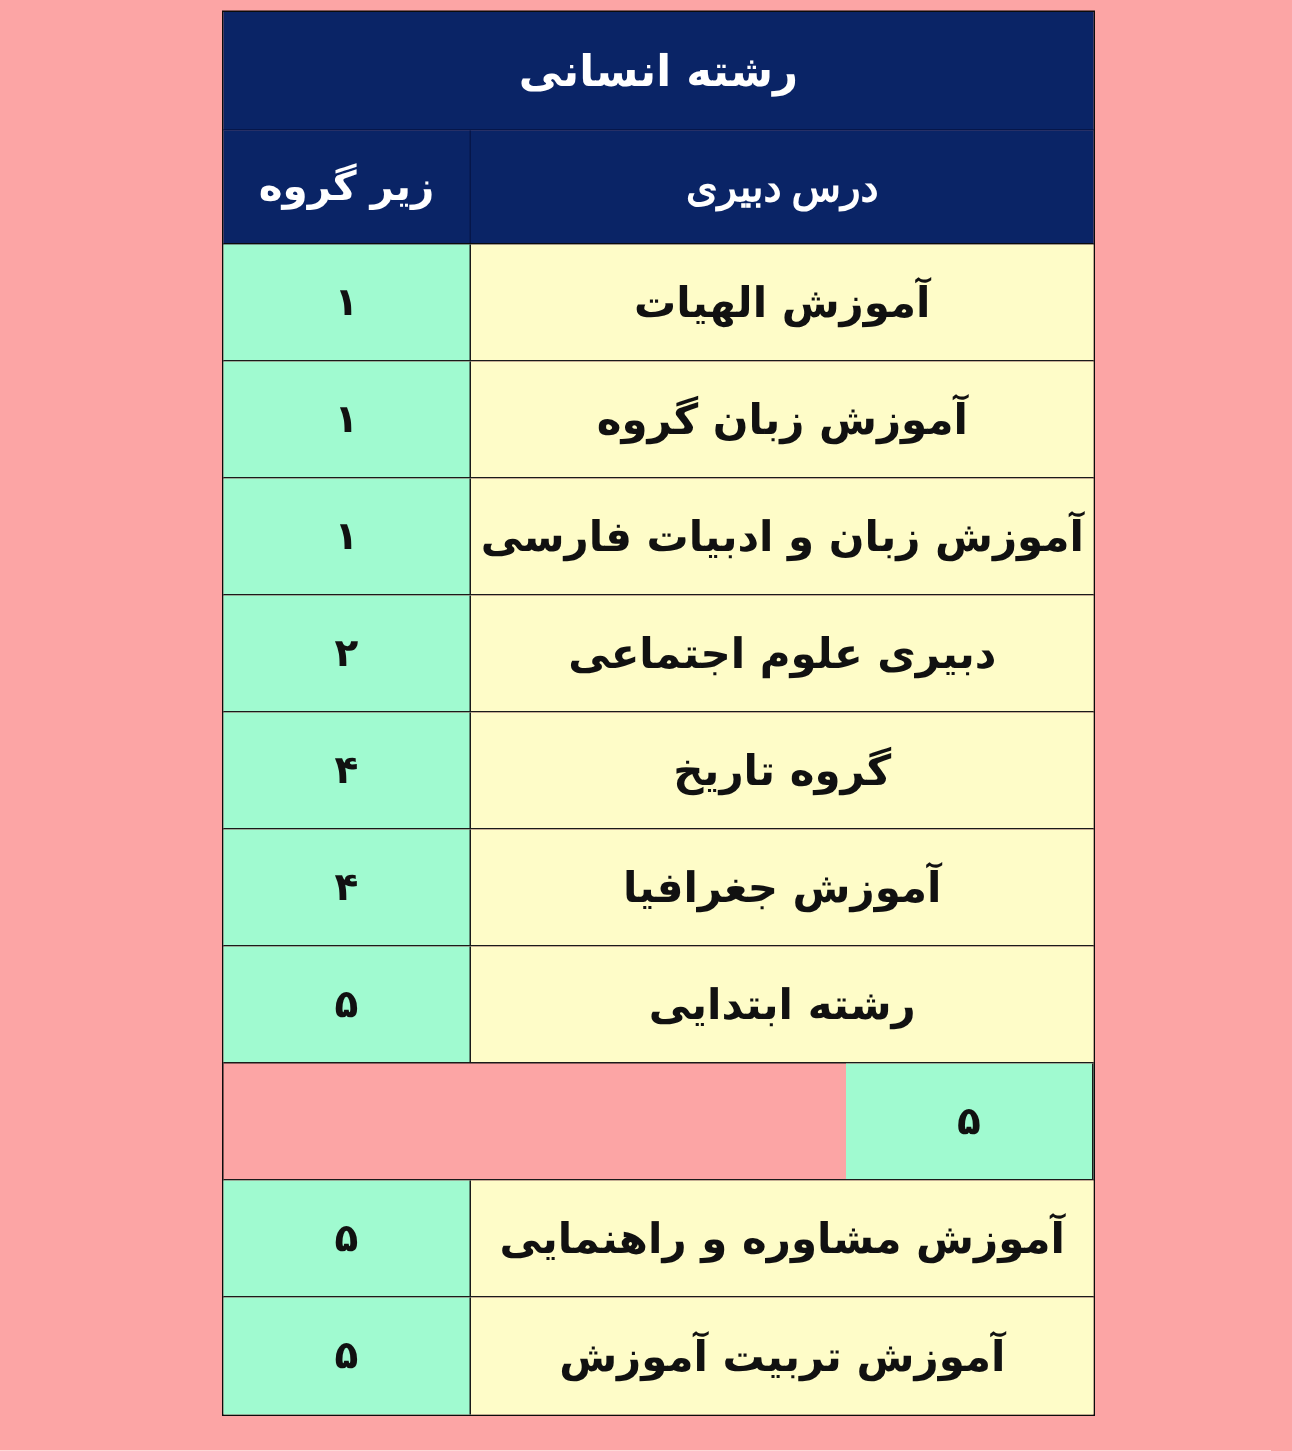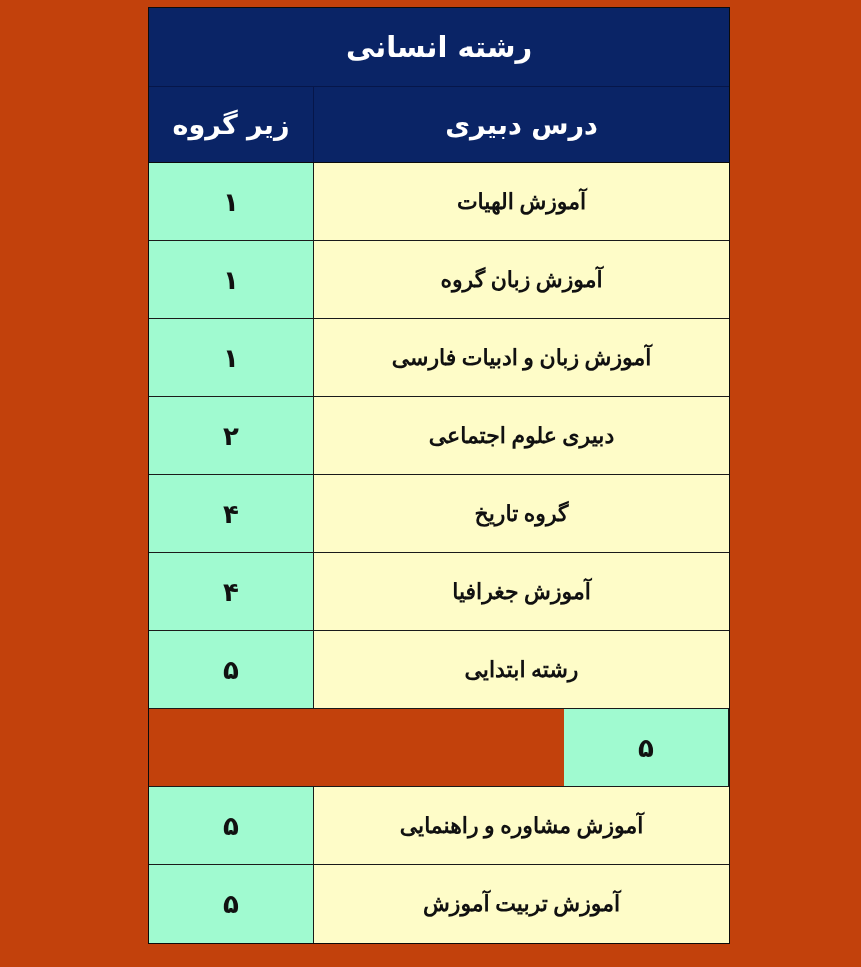--- a/index.html
+++ b/index.html
@@ -7,21 +7,21 @@
       padding: 0;
       background: #ffffff;
       width: 861px;
       height: 967px;
       overflow: hidden;
     }
     .page {
       position: relative;
       width: 861px;
       height: 967px;
-      background: #c2410c;
+      background: #fca5a5;
       text-align: center;
     }
     .table {
       position: absolute;
       left: 148px;
       top: 7px;
       width: 582px;
       border: 1.5px solid #0b0b0b;
       box-sizing: border-box;
       direction: rtl;
@@ -45,20 +45,21 @@
       color: #ffffff;
       font-weight: bold;
       font-size: 27px;
       border-bottom: 1.5px solid #0b0b0b;
     }
     .header-row .col-course {
       flex: 1;
       display: flex;
       align-items: center;
       justify-content: center;
+      font-family: Liberation Serif, serif;
     }
     .header-row .col-group {
       width: 164px;
       display: flex;
       align-items: center;
       justify-content: center;
       border-right: 1.5px solid #06164a;
     }
     .body-row {
       display: flex;
@@ -68,24 +69,23 @@
     }
     .body-row:last-child {
       border-bottom: none;
     }
     .cell-course {
       flex: 1;
       background: #fefcc8;
       display: flex;
       align-items: center;
       justify-content: center;
-      font-size: 22px;
+      font-size: 28px;
       font-weight: bold;
       color: #111111;
-      font-family: Liberation Serif, serif;
     }
     .cell-group {
       width: 164px;
       background: #a0fad0;
       display: flex;
       align-items: center;
       justify-content: center;
       font-size: 26px;
       font-weight: bold;
       color: #111111;

